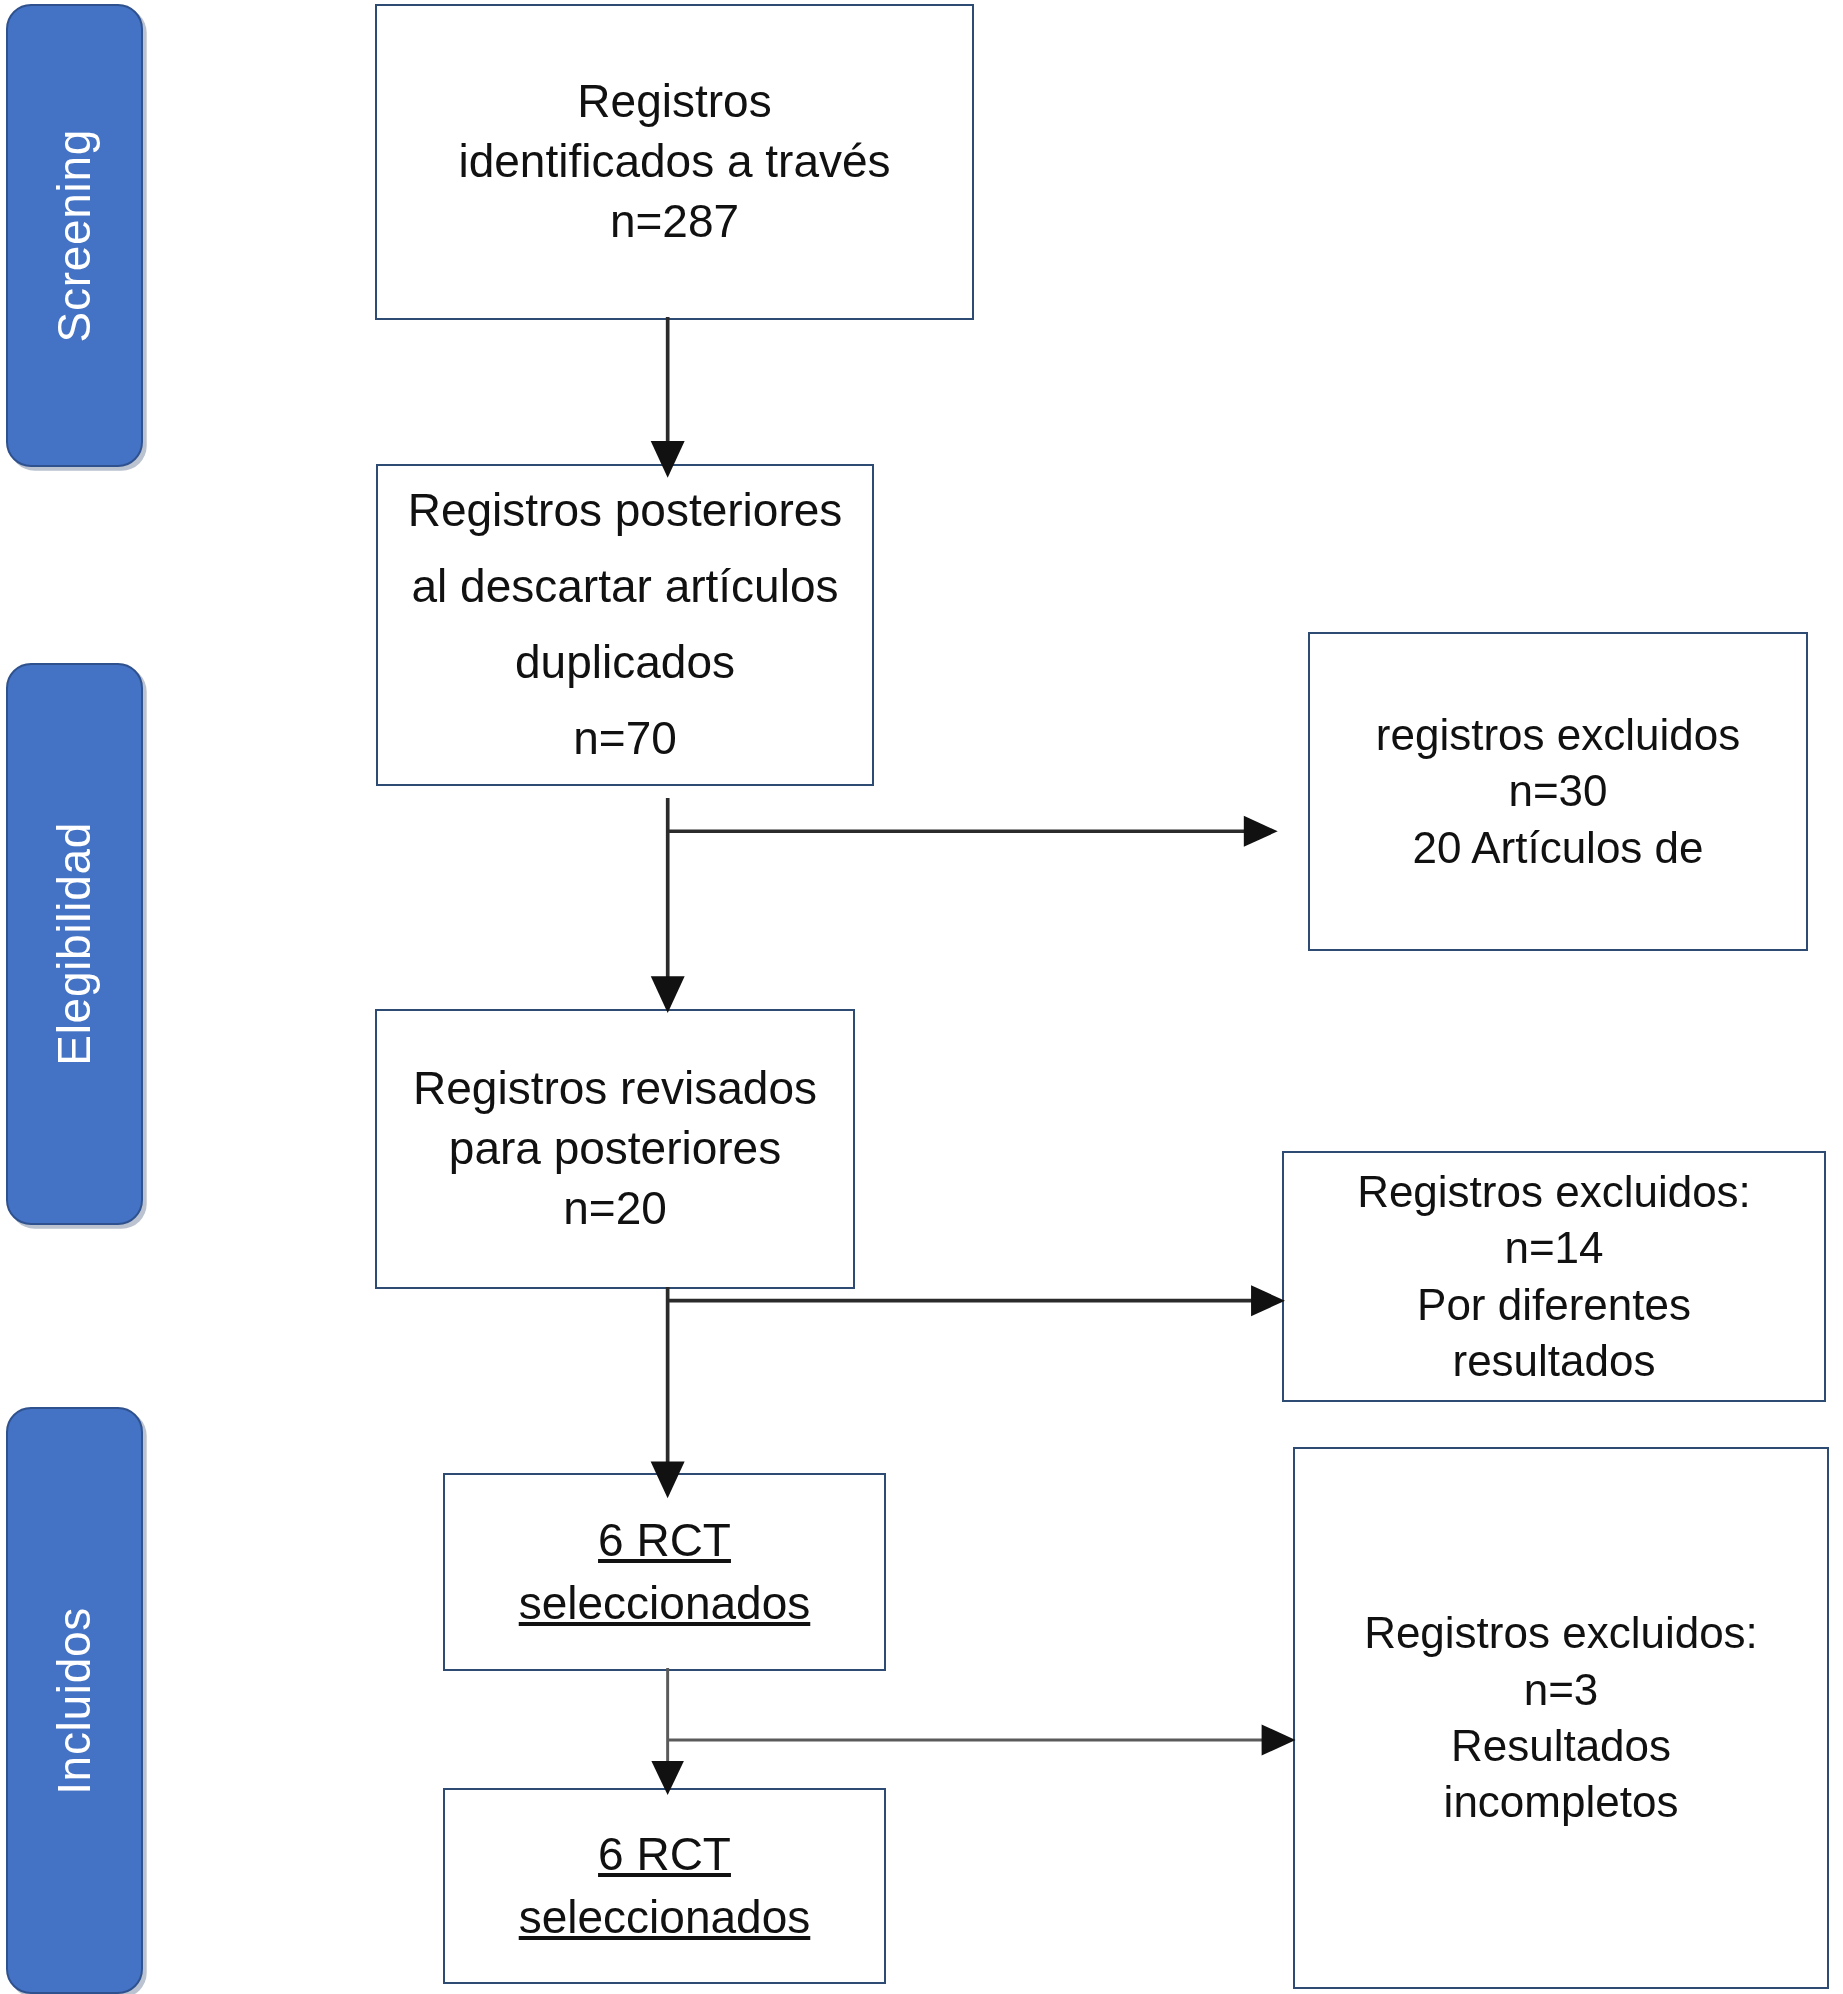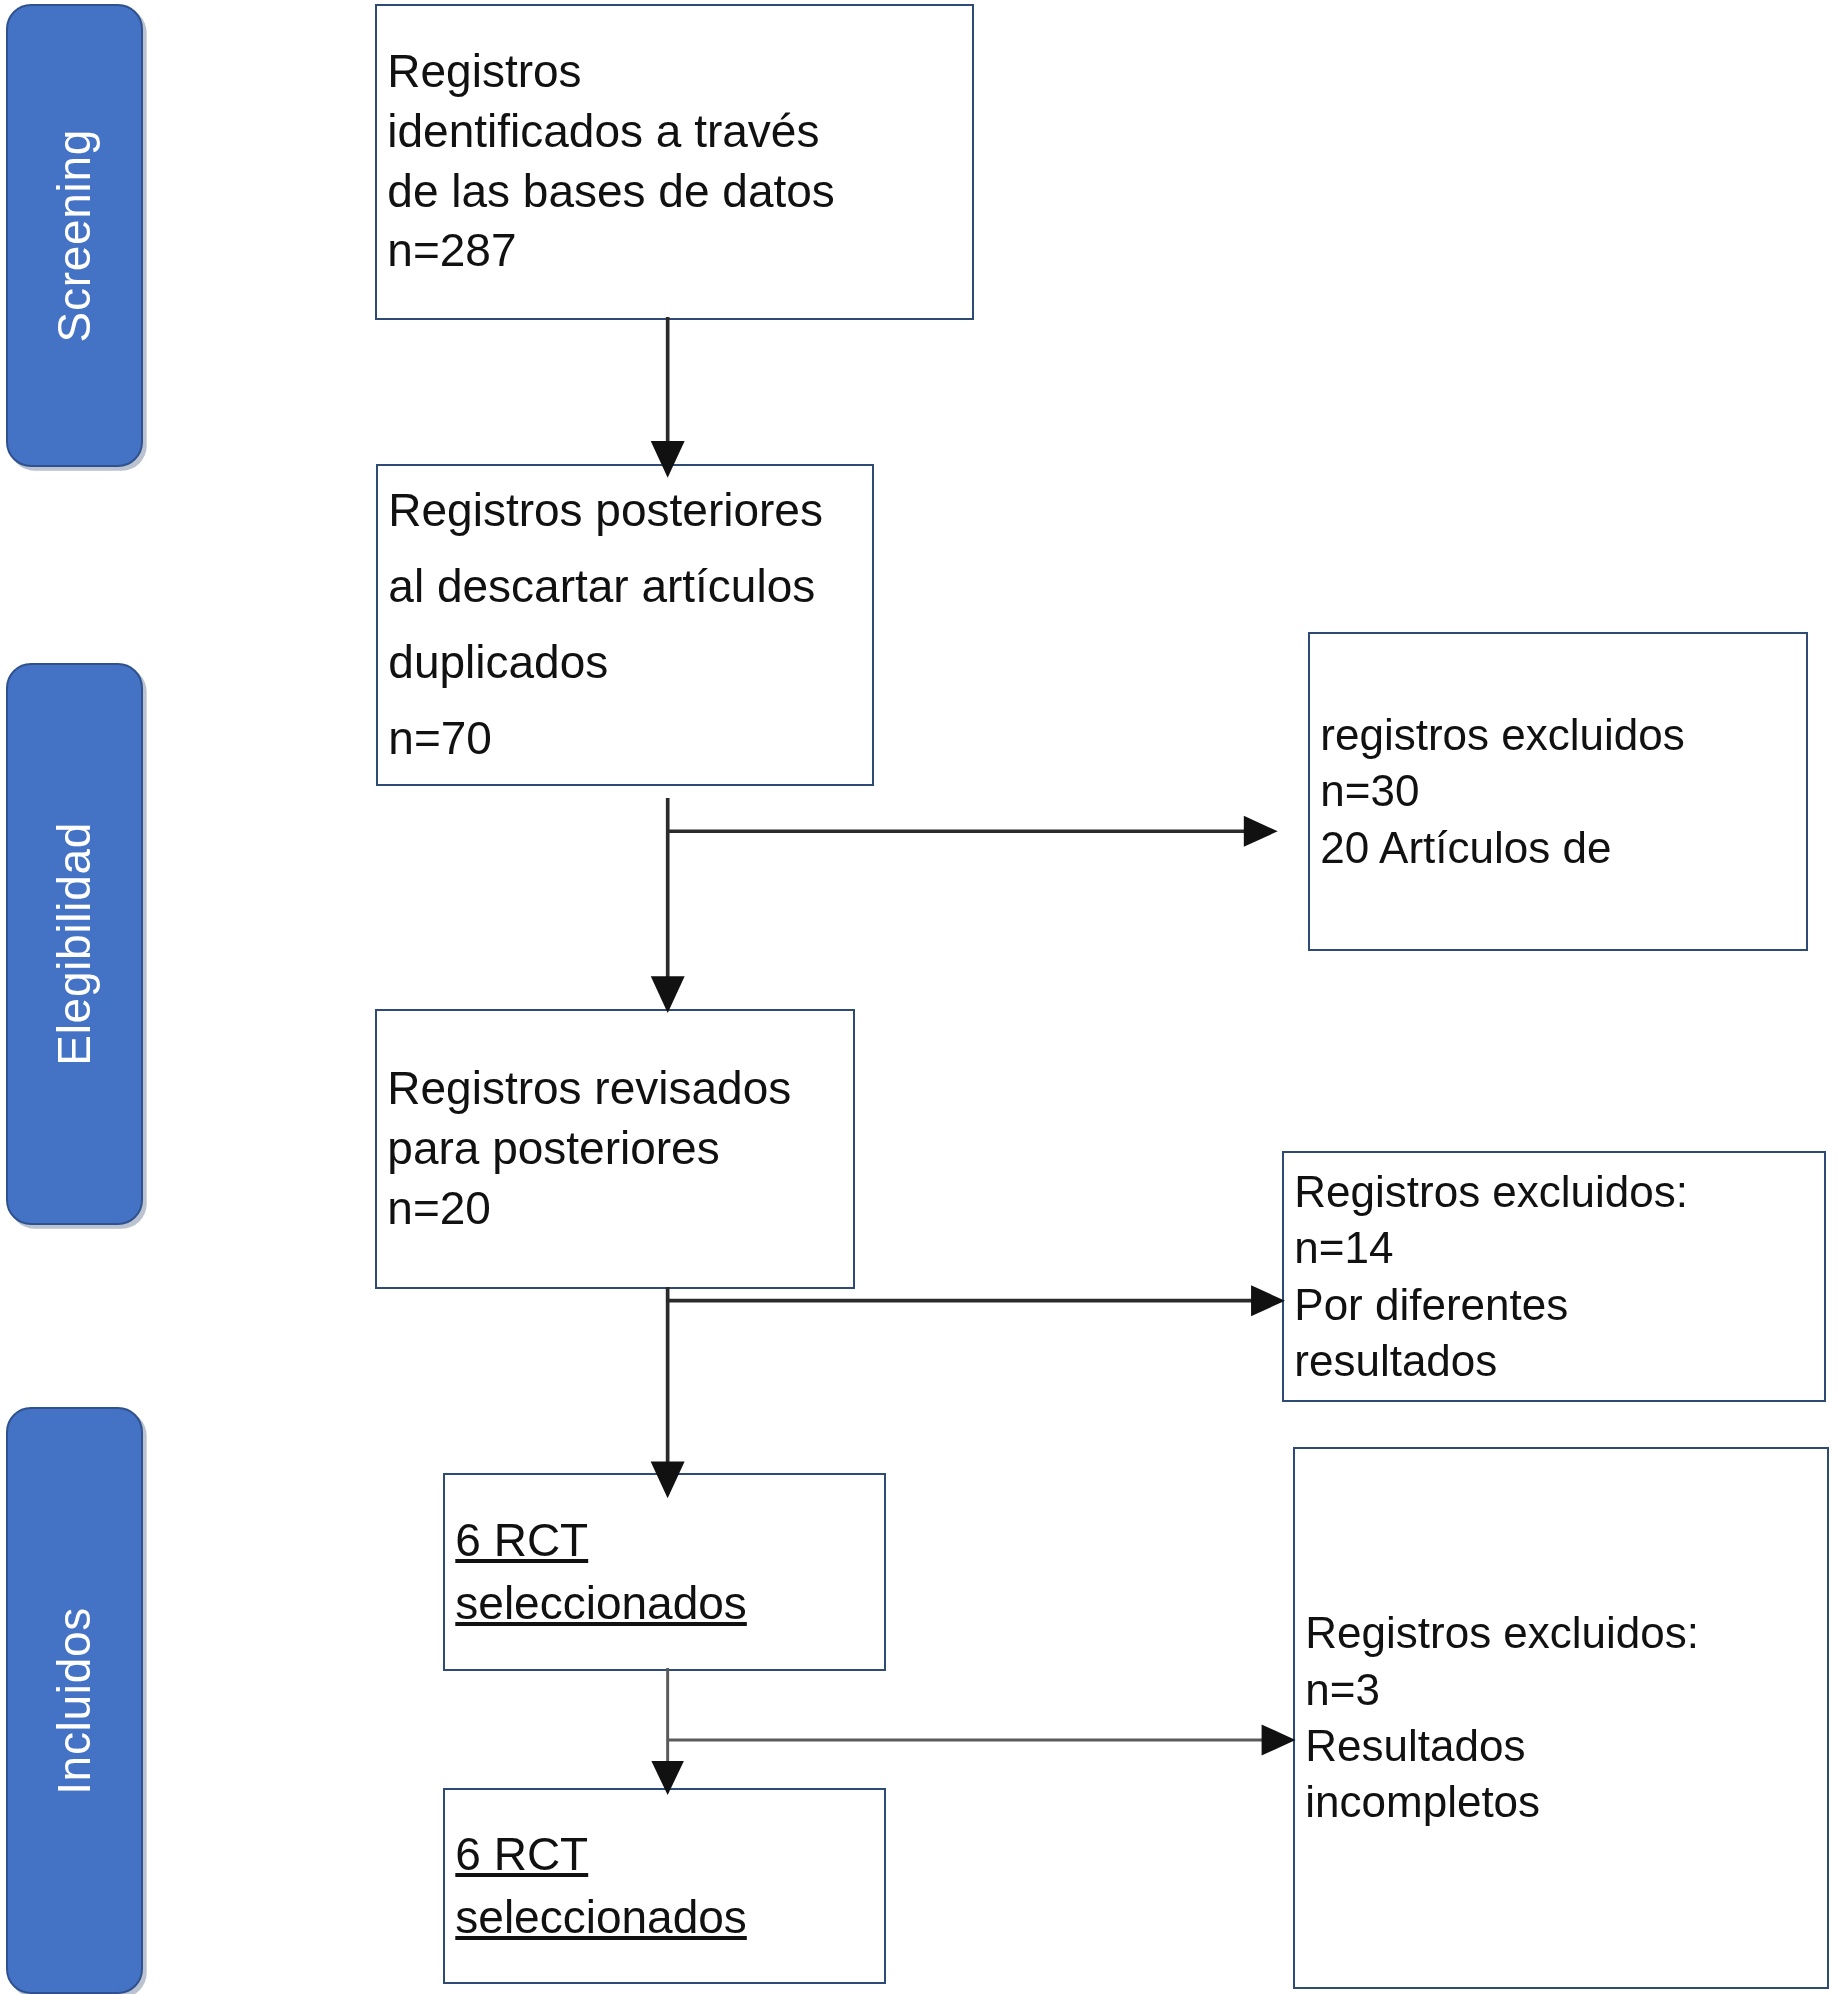--- a/index.html
+++ b/index.html
@@ -48,20 +48,21 @@
     box-sizing: border-box;
     display: flex;
     flex-direction: column;
     align-items: center;
     justify-content: center;
     padding: 5.9px 10.3px;
   }
   .node .line {
     display: block;
     width: 100%;
+    text-align: center;
     color: #111111;
     font-size: 46px;
     line-height: 1.30;
     font-family: "Liberation Sans", sans-serif;
     white-space: nowrap;
   }
   .node.excl .line {
     font-size: 44px;
     line-height: 1.28;
   }
@@ -106,21 +107,20 @@
     <span class="stage-bar-label">Elegibilidad</span>
   </div>
 
   <div class="stage-bar" style="left:5.9px; top:1407px; width:133px; height:583px;">
     <span class="stage-bar-label">Incluidos</span>
   </div>
 
   <div class="node" style="left:375px; top:3.7px; width:599px; height:316px;">
     <span class="line">Registros</span>
     <span class="line">identificados a través</span>
-    <span class="line">de las bases de datos</span>
     <span class="line">n=287</span>
   </div>
 
   <div class="node" style="left:376px; top:464px; width:498px; height:322px;gap:16px;">
     <span class="line">Registros posteriores</span>
     <span class="line">al descartar artículos</span>
     <span class="line">duplicados</span>
     <span class="line">n=70</span>
   </div>
 

